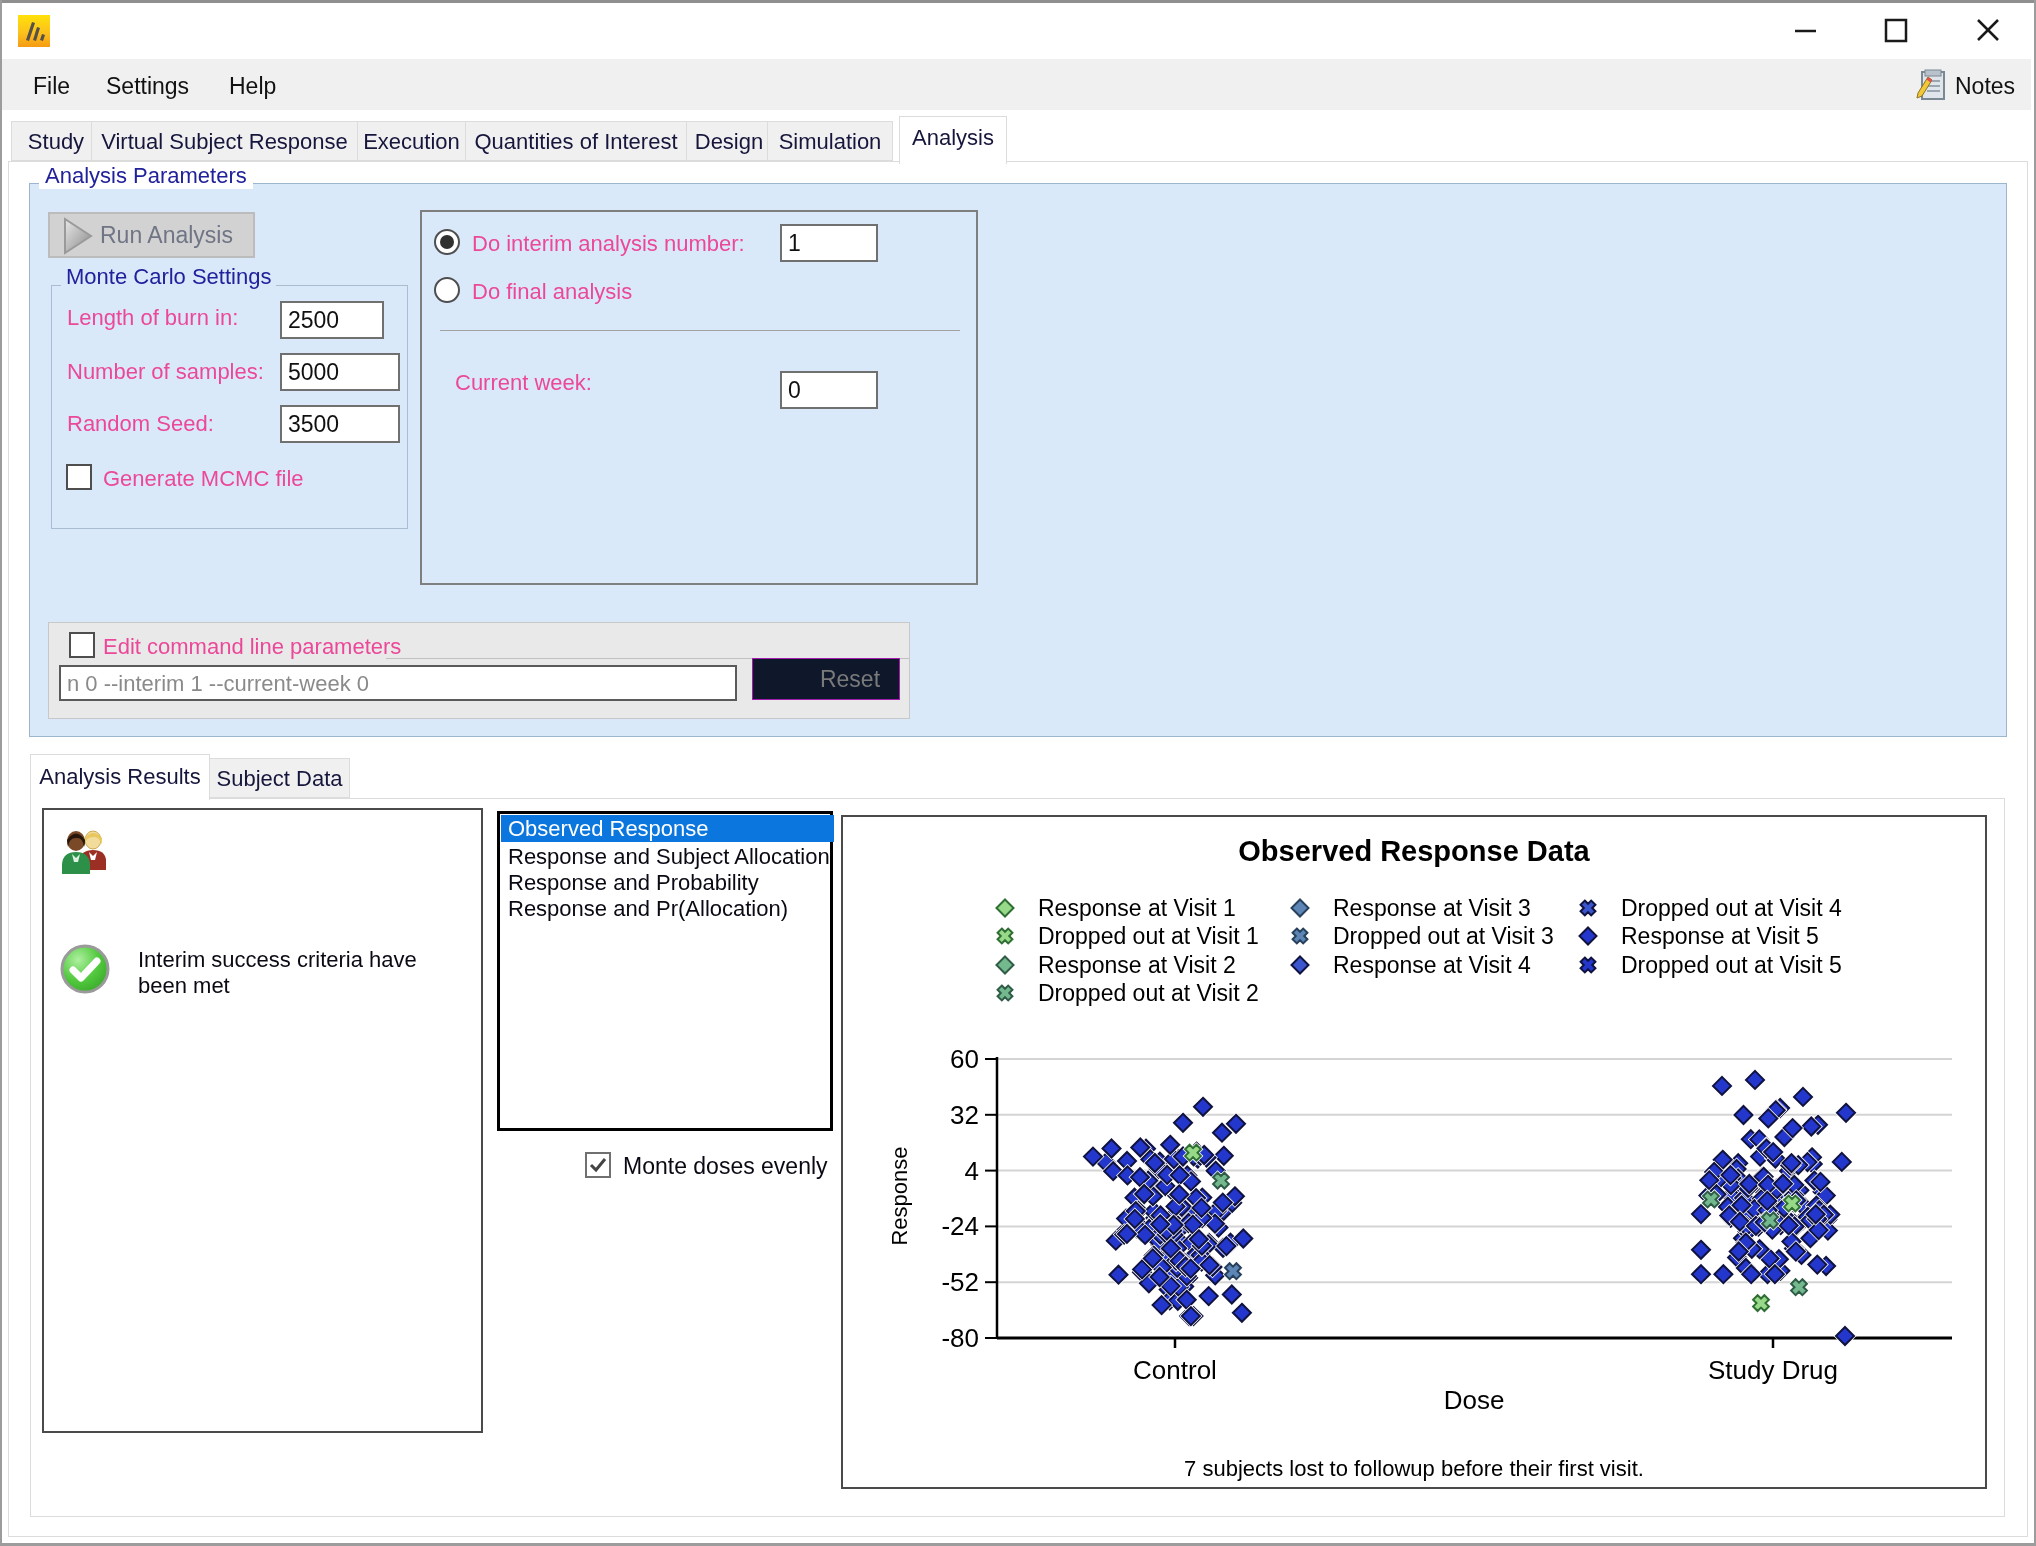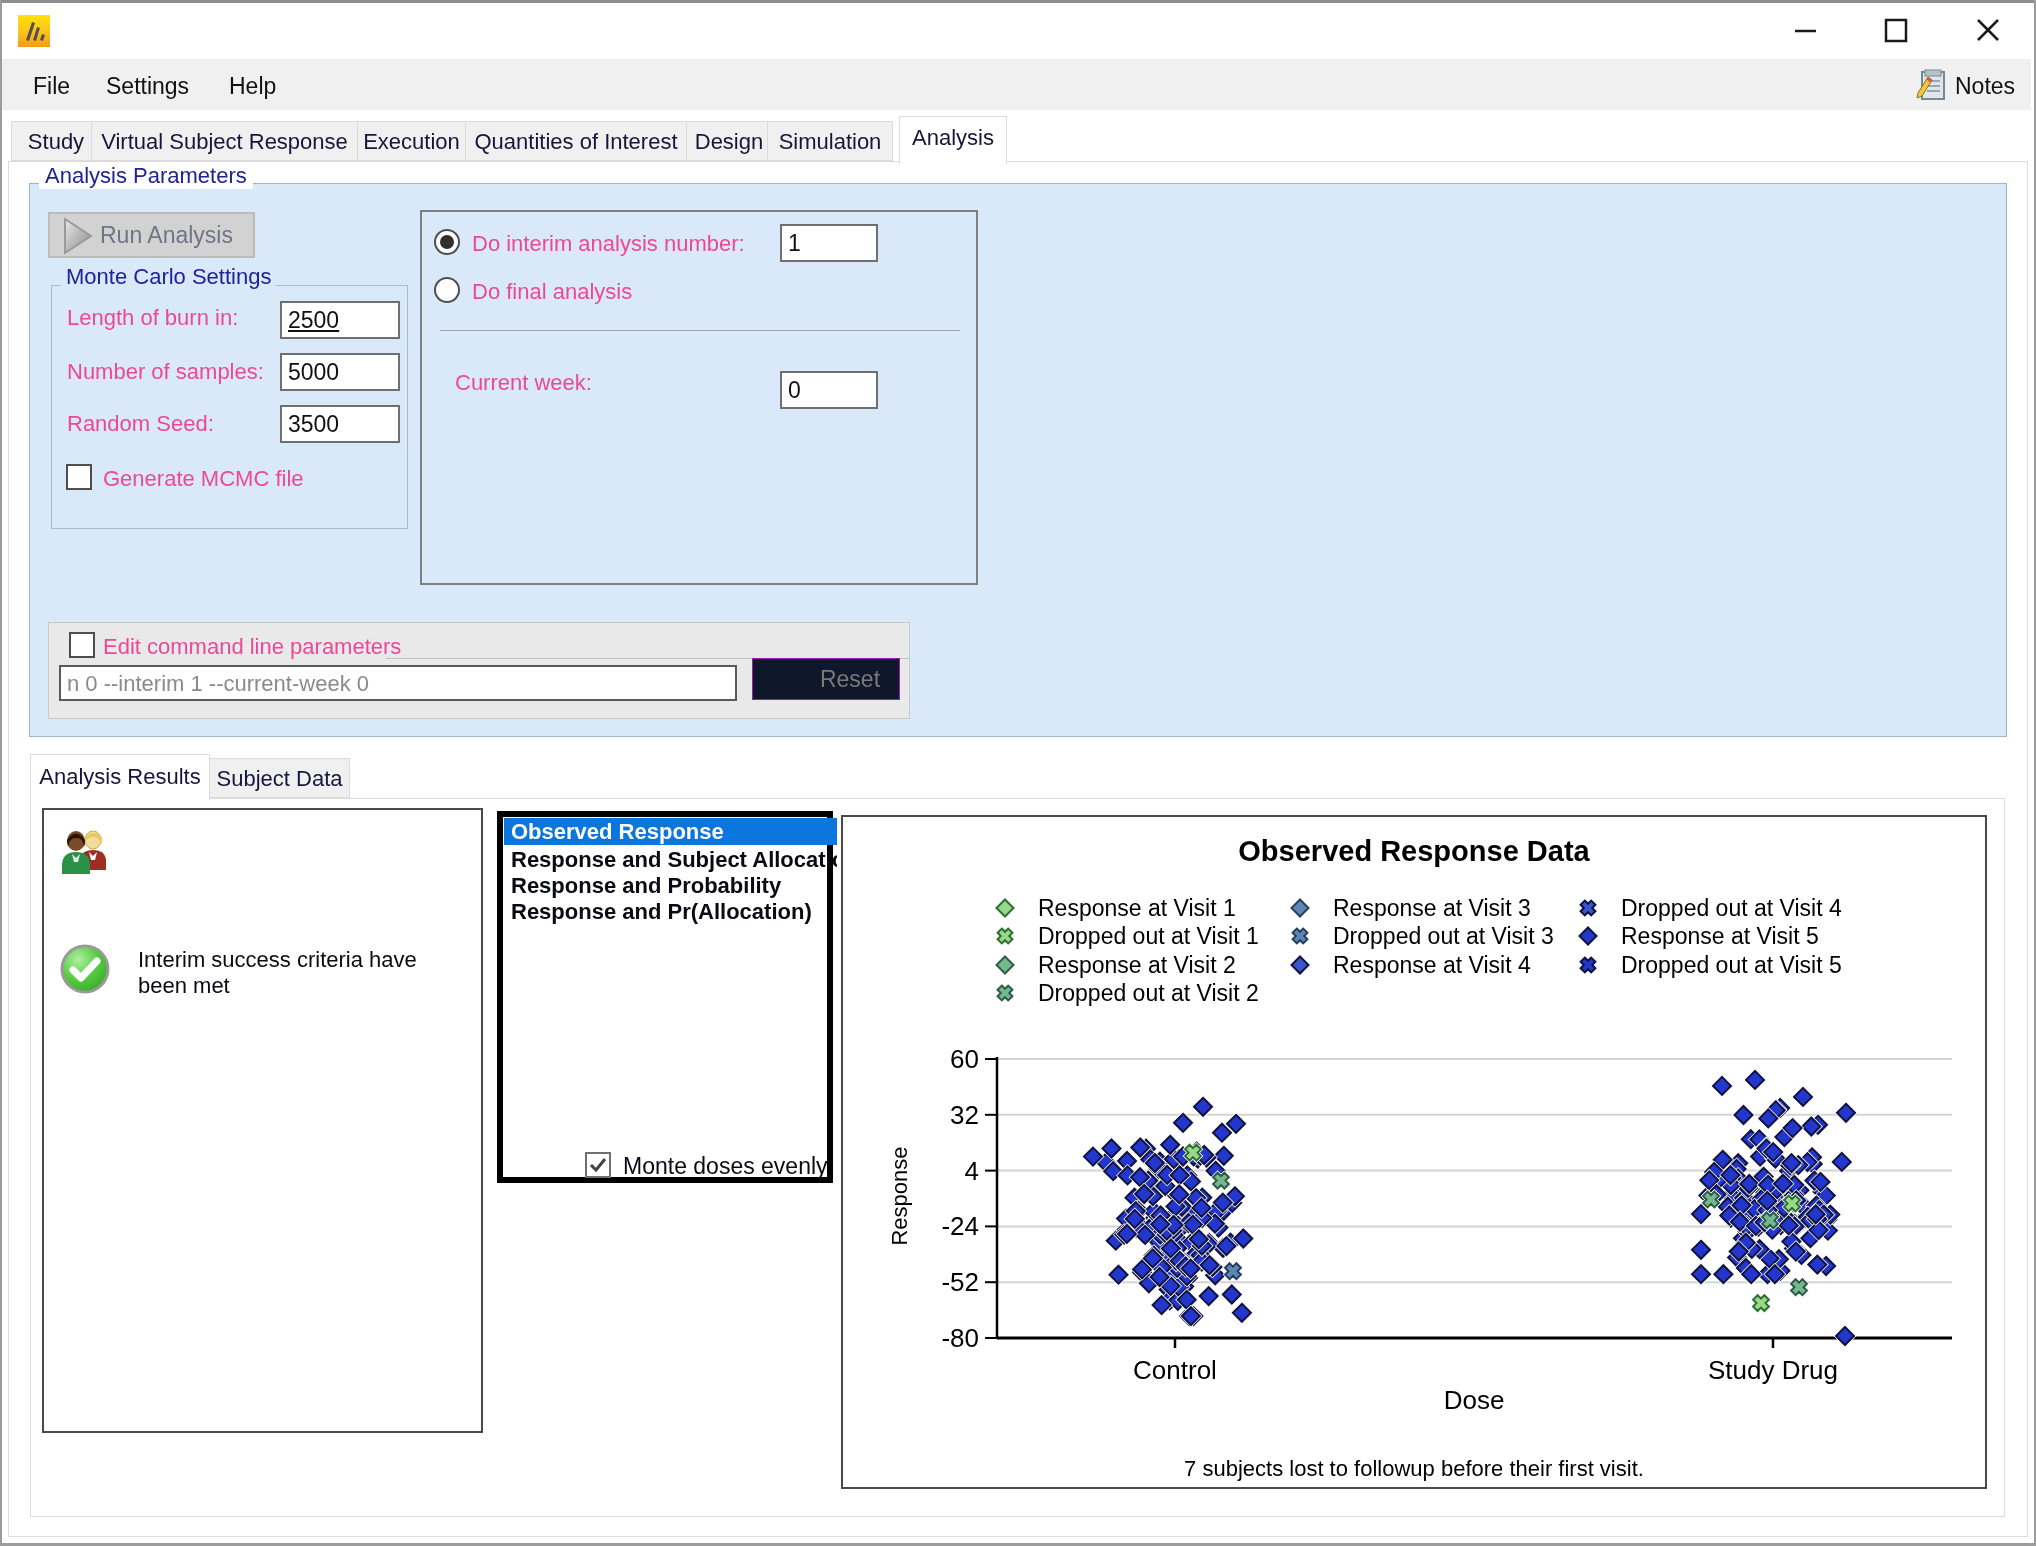--- a/index.html
+++ b/index.html
@@ -39,21 +39,21 @@
 .radio .dot{position:absolute;left:4px;top:4px;width:14px;height:14px;border-radius:50%;background:#303030;}
 
 #cmdbox{left:48px;top:622px;width:862px;height:97px;background:#e9e9e9;border:1px solid #c8c8c8;box-sizing:border-box;}
 
 .tablow{height:40px;line-height:40px;}
 #lowpage{left:30px;top:798px;width:1975px;height:719px;border:1px solid #dcdcdc;background:#fff;box-sizing:border-box;}
 
 #statusbox{left:42px;top:808px;width:441px;height:625px;border:2px solid #4a4a4a;background:#fff;box-sizing:border-box;}
 .stattext{position:absolute;font-size:22px;color:#0a0a14;line-height:26px;}
 
-#listbox{left:497px;top:811px;width:336px;height:372px;border:6px solid #000000;background:#fff;box-sizing:border-box;font-weight:bold;}
+#listbox{left:497px;top:811px;width:336px;height:320px;border:3px solid #000000;background:#fff;box-sizing:border-box;}
 .li{position:absolute;left:1px;font-size:22px;color:#0a0a14;line-height:26px;padding-left:7px;width:326px;white-space:nowrap;overflow:hidden;}
 #li0{background:#0b76dd;color:#fff;}
 
 #chartbox{left:841px;top:815px;width:1146px;height:674px;border:2px solid #4a4a4a;background:#fff;box-sizing:border-box;}
 </style>
 </head>
 <body>
 <div id="win">
 
   <div class="abs" id="titlebar"></div>
@@ -112,21 +112,21 @@
             <stop offset="1" stop-color="#8a8a8a"></stop>
           </linearGradient>
         </defs>
       <path d="M5 4 L31 21 L5 38 Z" fill="url(#pg)" stroke="#9a9a9a" stroke-width="2"></path>
     </svg>
     <span>Run Analysis</span>
   </div>
   <div class="abs" id="mcbox"></div>
   <div class="grouplabel" id="lblMC">Monte Carlo Settings</div>
   <div class="navlbl" style="left:67px;top:305px">Length of burn in:</div>
-  <div class="field" style="left:280px;top:301px;width:120px;height:38px;text-decoration:underline;">2500</div>
+  <div class="field" style="left:280px;top:301px;width:104px;height:38px;">2500</div>
   <div class="navlbl" style="left:67px;top:359px">Number of samples:</div>
   <div class="field" style="left:280px;top:353px;width:120px;height:38px;">5000</div>
   <div class="navlbl" style="left:67px;top:411px">Random Seed:</div>
   <div class="field" style="left:280px;top:405px;width:120px;height:38px;">3500</div>
   <div class="cb" style="left:66px;top:464px;"></div>
   <div class="navlbl" style="left:103px;top:466px">Generate MCMC file</div>
 
   <div class="abs" id="radiobox"></div>
   <div class="radio" style="left:434px;top:229px">
       <div class="dot"></div>

